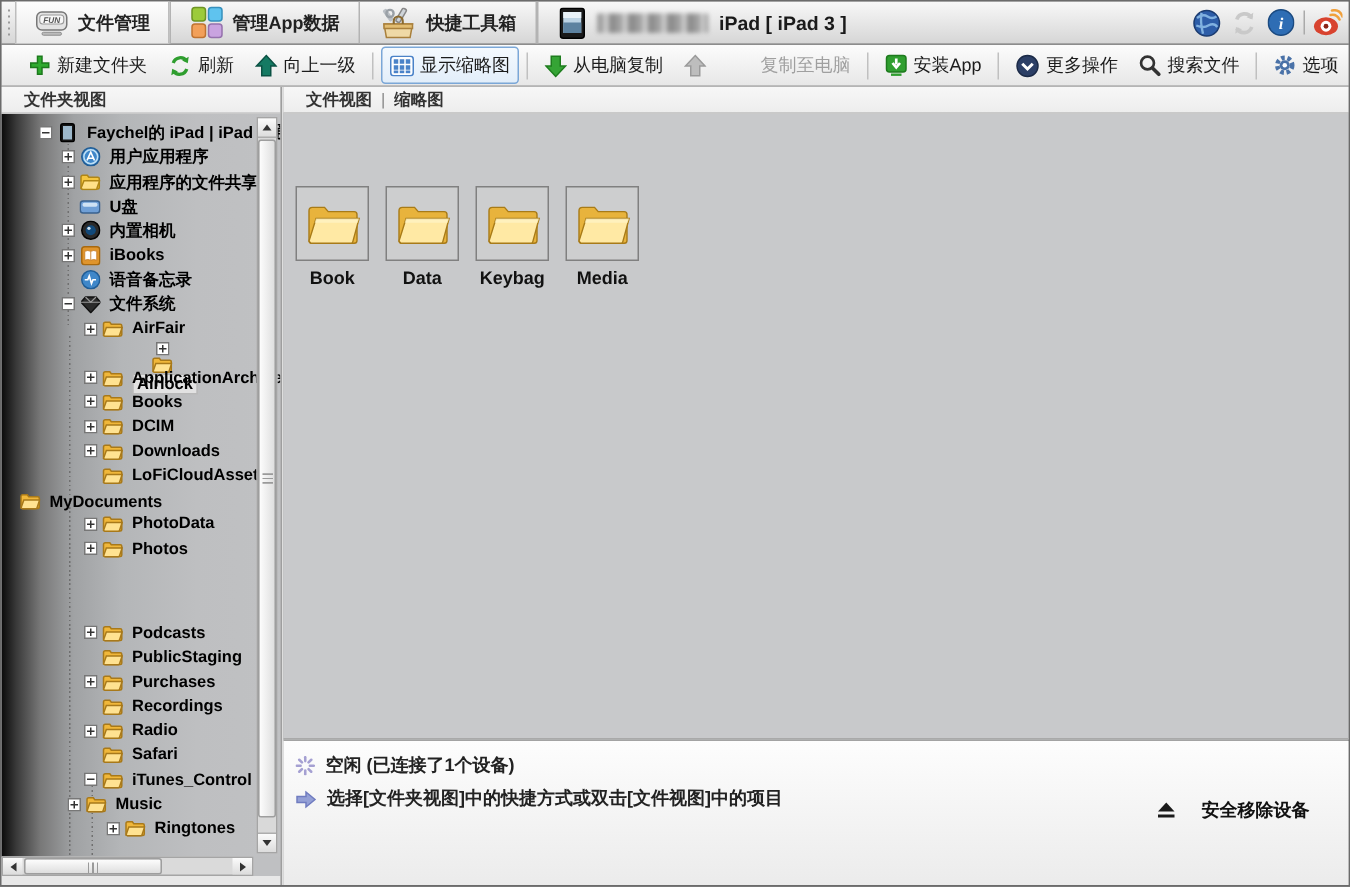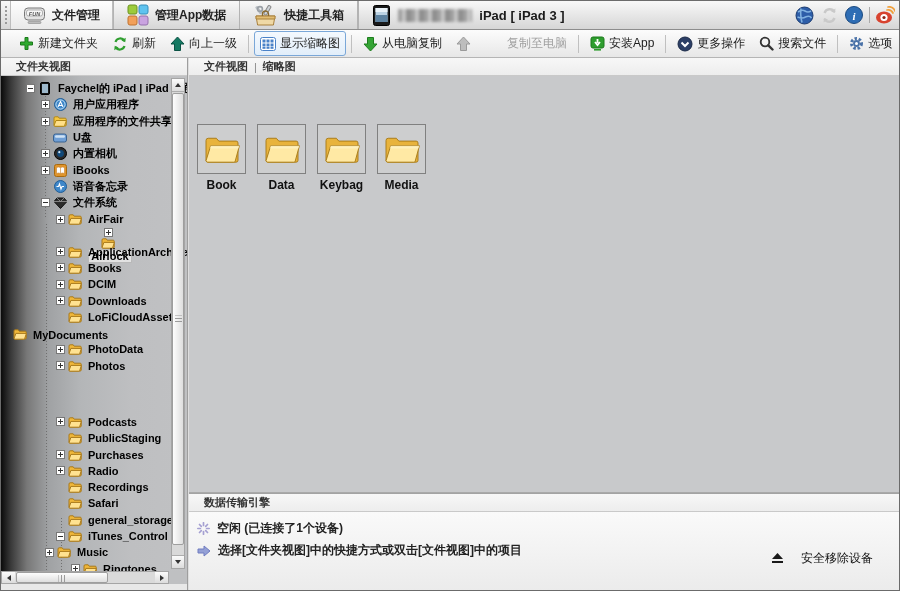--- a/index.html
+++ b/index.html
@@ -96,21 +96,21 @@
   
   .right-region { position:absolute; left:188px; top:57px; width:712px; height:534px; }
   .fileview { position:absolute; left:0; top:18px; width:712px; height:417px; background:#c8c9cb; border-bottom:1px solid #a9a9a9; padding:6px 0 0 8px; display:flex; }
   .cell { width:49px; margin-right:11px; text-align:center;margin-top:42px; }
   .tile { width:49px; height:50px; border:1px solid #808080; background:#cdcecf; display:flex; align-items:center; justify-content:center; }
   .tile-label { margin-top:4px; font-size:12px; font-weight:bold; color:#111; }
   
   .bottom-panel { position:absolute; left:0; top:436px; width:712px; height:98px; background:linear-gradient(#fdfdfd,#ebebeb); }
   .bp-body { position:relative; padding:8px 0 0 8px; }
   .bp-line { display:flex; align-items:center; gap:7px; font-size:12px; font-weight:bold; color:#222; margin-bottom:5px; }
-  .bp-eject { position:absolute; right:28px; top:36px; display:flex; align-items:center; gap:14px; font-size:12px; font-weight:normal; color:#111; }
+  .bp-eject { position:absolute; right:28px; top:36px; display:flex; align-items:center; gap:14px; font-size:12px; font-weight:bold; color:#111; }
 </style>
 </head>
 <body>
 
 <div class="win">
 
   <div class="tabbar">
     <div class="grip"></div>
     <div id="tabs-mount" style="display:flex;align-items:stretch;">
         <div class="tab active">
@@ -610,20 +610,30 @@
           </span>
           <span class="ticon" style="display: inline-flex; align-items: center;">
             <svg width="14" height="12" viewBox="0 0 14 12">
               <path d="M1 3 q0-1.2 1.2-1.2 h3 l1 1.4 h6 q1 0 1 1 V10 q0 1-1 1 H2 q-1 0-1-1 Z" fill="#f0b73a" stroke="#a8791a"></path>
               <path d="M1 10.6 L2.9 5.4 h10.5 L11.6 10.8 q-0.2 0.4-0.8 0.4 H2 Z" fill="#ffe291" stroke="#a8791a"></path>
             </svg>
           </span>
           <span class="tlabel">Purchases</span>
         </div>
         <div class="trow" style="padding-left: 55px;">
+          <span class="exp none"></span>
+          <span class="ticon" style="display: inline-flex; align-items: center;">
+            <svg width="14" height="12" viewBox="0 0 14 12">
+              <path d="M1 3 q0-1.2 1.2-1.2 h3 l1 1.4 h6 q1 0 1 1 V10 q0 1-1 1 H2 q-1 0-1-1 Z" fill="#f0b73a" stroke="#a8791a"></path>
+              <path d="M1 10.6 L2.9 5.4 h10.5 L11.6 10.8 q-0.2 0.4-0.8 0.4 H2 Z" fill="#ffe291" stroke="#a8791a"></path>
+            </svg>
+          </span>
+          <span class="tlabel">Recordings</span>
+        </div>
+        <div class="trow" style="padding-left: 55px;">
           <span class="exp">
             <svg width="9" height="9" viewBox="0 0 9 9">
               <rect x="0.5" y="0.5" width="8" height="8" fill="#fff" stroke="#777"></rect>
               <path d="M2 4.5 h5 M4.5 2 v5" stroke="#333" stroke-width="1"></path>
             </svg>
           </span>
           <span class="ticon" style="display: inline-flex; align-items: center;">
             <svg width="14" height="12" viewBox="0 0 14 12">
               <path d="M1 3 q0-1.2 1.2-1.2 h3 l1 1.4 h6 q1 0 1 1 V10 q0 1-1 1 H2 q-1 0-1-1 Z" fill="#f0b73a" stroke="#a8791a"></path>
               <path d="M1 10.6 L2.9 5.4 h10.5 L11.6 10.8 q-0.2 0.4-0.8 0.4 H2 Z" fill="#ffe291" stroke="#a8791a"></path>
@@ -632,41 +642,21 @@
           <span class="tlabel">Radio</span>
         </div>
         <div class="trow" style="padding-left: 55px;">
           <span class="exp none"></span>
           <span class="ticon" style="display: inline-flex; align-items: center;">
             <svg width="14" height="12" viewBox="0 0 14 12">
               <path d="M1 3 q0-1.2 1.2-1.2 h3 l1 1.4 h6 q1 0 1 1 V10 q0 1-1 1 H2 q-1 0-1-1 Z" fill="#f0b73a" stroke="#a8791a"></path>
               <path d="M1 10.6 L2.9 5.4 h10.5 L11.6 10.8 q-0.2 0.4-0.8 0.4 H2 Z" fill="#ffe291" stroke="#a8791a"></path>
             </svg>
           </span>
-          <span class="tlabel">Recordings</span>
-        </div>
-        <div class="trow" style="padding-left: 55px;">
-          <span class="exp none"></span>
-          <span class="ticon" style="display: inline-flex; align-items: center;">
-            <svg width="14" height="12" viewBox="0 0 14 12">
-              <path d="M1 3 q0-1.2 1.2-1.2 h3 l1 1.4 h6 q1 0 1 1 V10 q0 1-1 1 H2 q-1 0-1-1 Z" fill="#f0b73a" stroke="#a8791a"></path>
-              <path d="M1 10.6 L2.9 5.4 h10.5 L11.6 10.8 q-0.2 0.4-0.8 0.4 H2 Z" fill="#ffe291" stroke="#a8791a"></path>
-            </svg>
-          </span>
           <span class="tlabel">Safari</span>
-        </div>
-        <div class="trow" style="padding-left: 55px;">
-          <span class="exp none"></span>
-          <span class="ticon" style="display: inline-flex; align-items: center;">
-            <svg width="14" height="12" viewBox="0 0 14 12">
-              <path d="M1 3 q0-1.2 1.2-1.2 h3 l1 1.4 h6 q1 0 1 1 V10 q0 1-1 1 H2 q-1 0-1-1 Z" fill="#f0b73a" stroke="#a8791a"></path>
-              <path d="M1 10.6 L2.9 5.4 h10.5 L11.6 10.8 q-0.2 0.4-0.8 0.4 H2 Z" fill="#ffe291" stroke="#a8791a"></path>
-            </svg>
-          </span>
-          <span class="tlabel">general_storage</span>
         </div>
         <div class="trow" style="padding-left: 55px;">
           <span class="exp">
             <svg width="9" height="9" viewBox="0 0 9 9">
               <rect x="0.5" y="0.5" width="8" height="8" fill="#fff" stroke="#777"></rect>
               <path d="M2 4.5 h5" stroke="#333" stroke-width="1"></path>
             </svg>
           </span>
           <span class="ticon" style="display: inline-flex; align-items: center;">
             <svg width="14" height="12" viewBox="0 0 14 12">
@@ -787,24 +777,20 @@
                 <path d="M3 29.5 L8 13.5 h30.5 L34 30 q-0.3 1-1.5 1 H4.4 Z" fill="#ffe9a4" stroke="#a87b18"></path>
                 <path d="M8 13.5 h30.5 l-1 3 H7Z" fill="#fff3c8" opacity="0.7"></path>
               </svg>
             </span>
           </div>
           <div class="tile-label">Media</div>
         </div>
       </div>
 
     <div class="bottom-panel">
-      <div class="phead">
-        <div class="grip"></div>
-        <span>数据传输引擎</span>
-      </div>
       <div class="bp-body" id="status-mount">
         <div class="bp-line">
             <span style="display: inline-flex; align-items: center;">
               <svg width="13" height="13" viewBox="0 0 13 13">
                 <g stroke="#a5a0d2" stroke-width="1.7" stroke-linecap="round">
                   <path d="M6.5 0.8 V3.4"></path>
                   <path d="M6.5 9.6 V12.2"></path>
                   <path d="M0.8 6.5 H3.4"></path>
                   <path d="M9.6 6.5 H12.2"></path>
                   <path d="M2.5 2.5 L4.3 4.3"></path>

